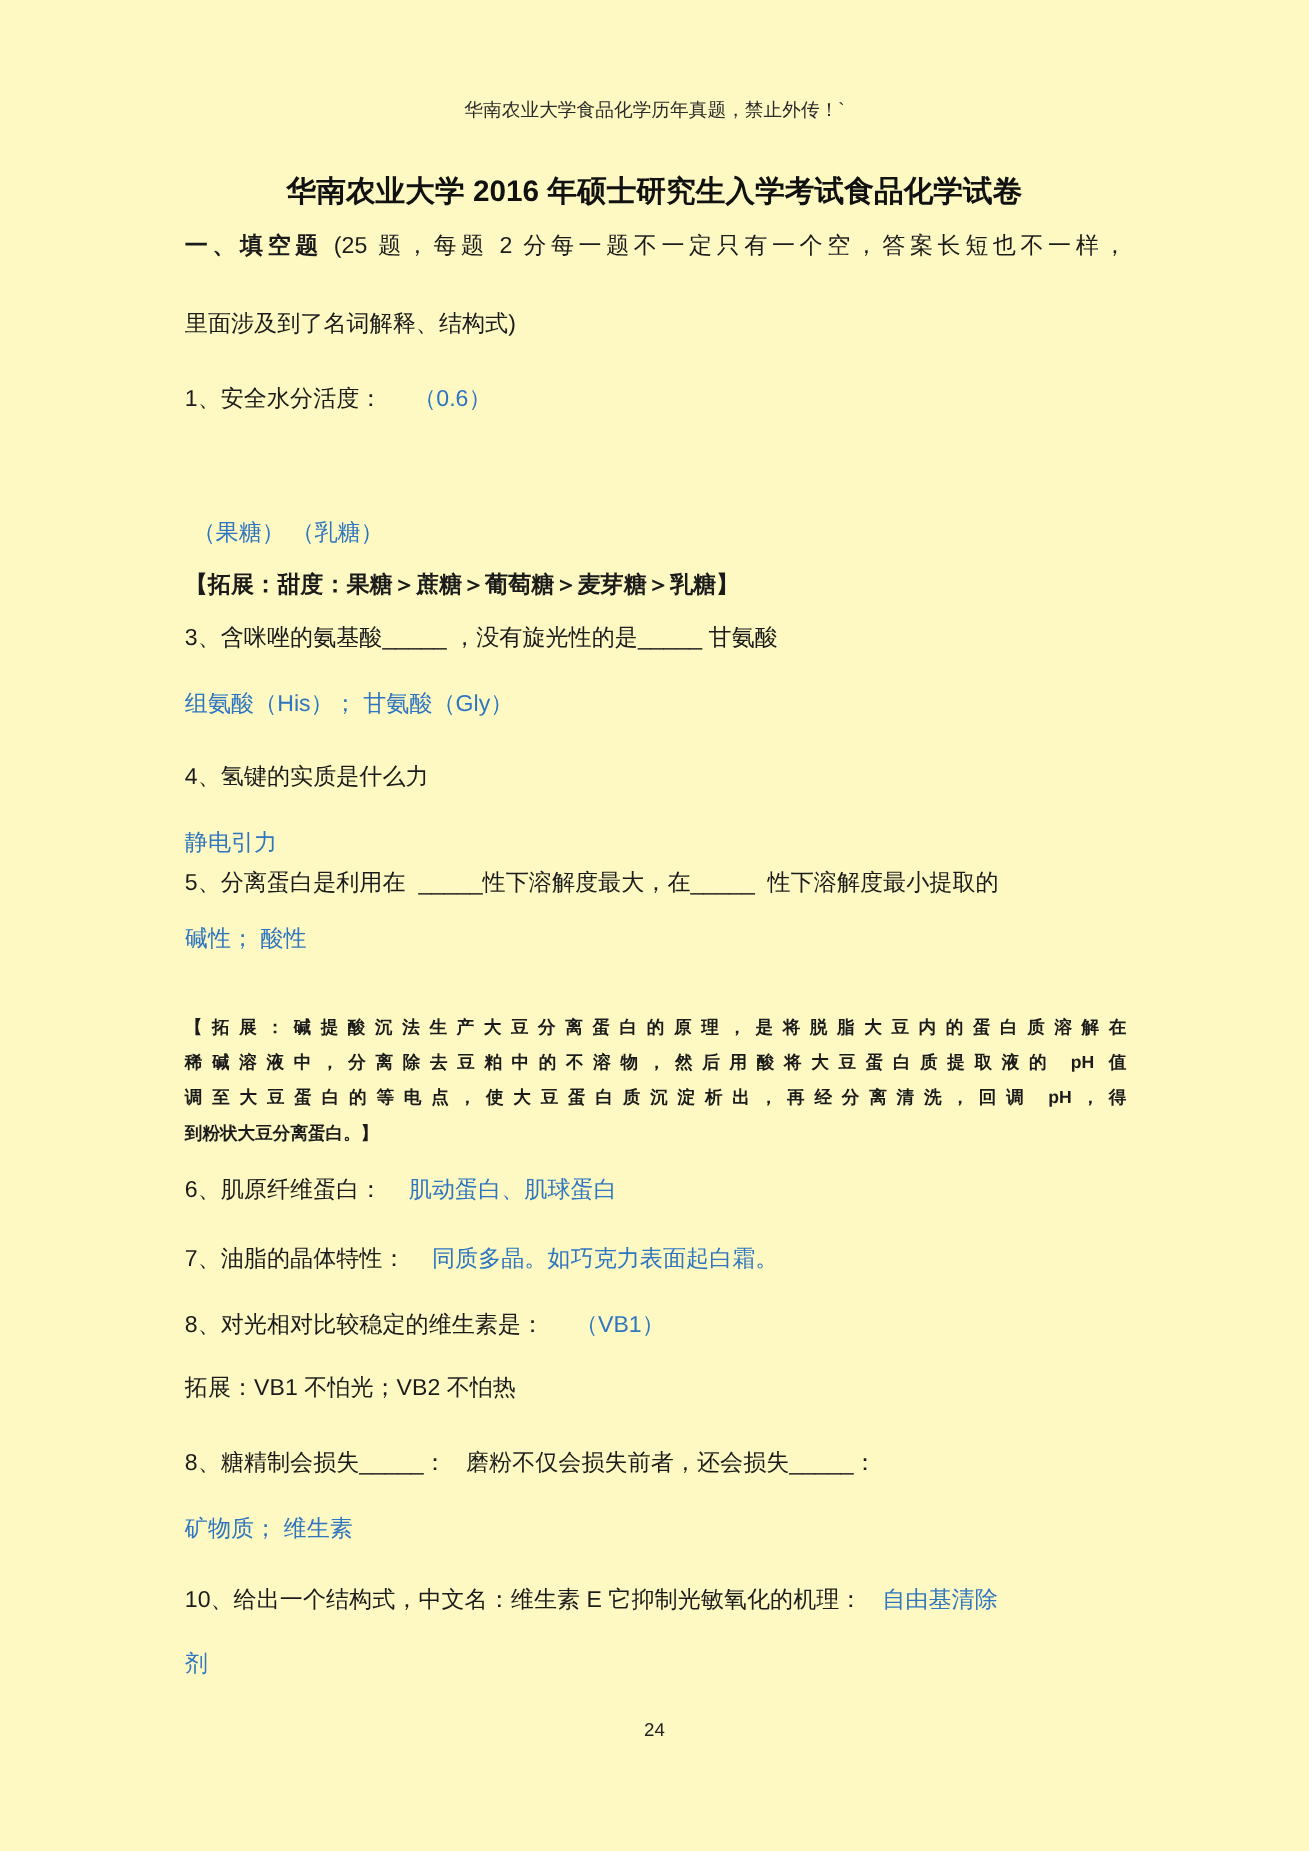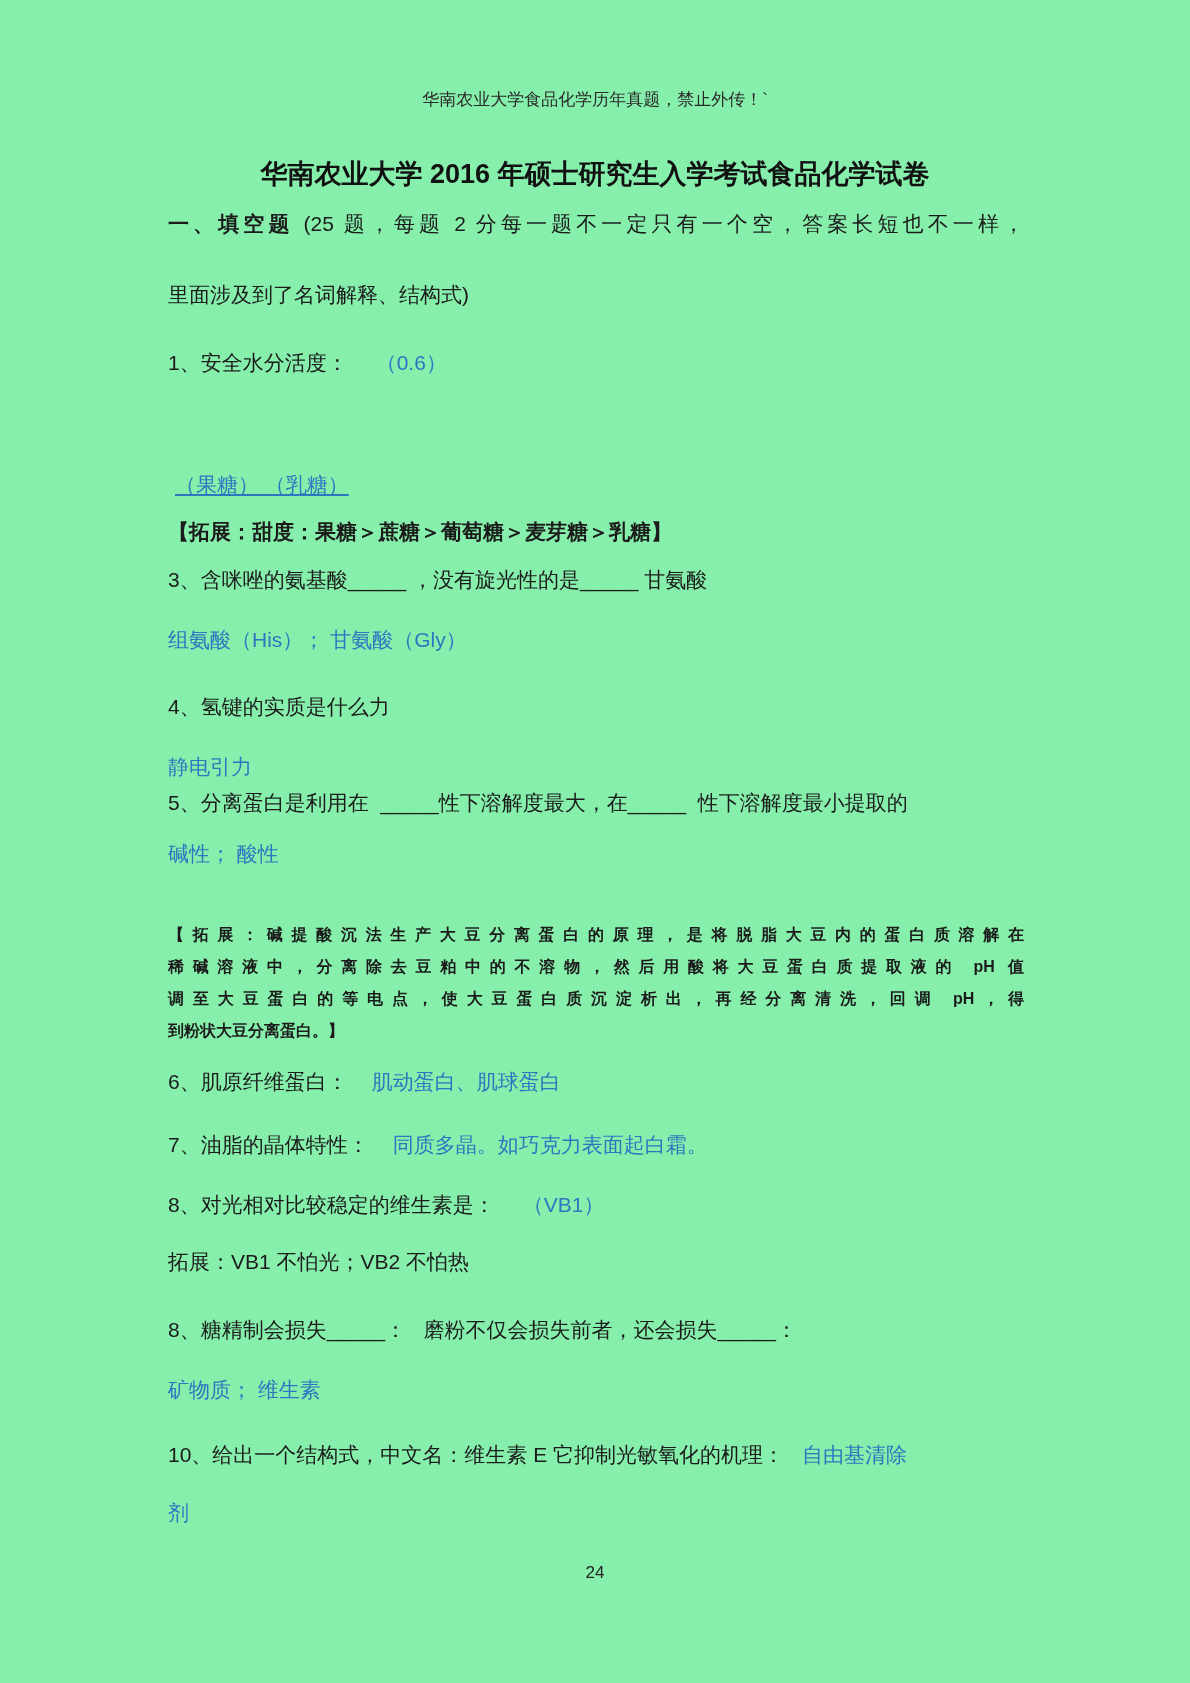--- a/index.html
+++ b/index.html
@@ -1,19 +1,19 @@
 <!DOCTYPE html>
 <html><head>
 <meta charset="utf-8">
 <style>
   html,body{margin:0;padding:0;background:#ffffff;}
   .page{
     position:relative;
     width:1190px;height:1683px;
-    background:#86efac;
+    background:#fef9c3;
     font-family:"Liberation Sans","DejaVu Sans",sans-serif;
     color:#1b1b1b;
     overflow:hidden;
   }
   .line{
     position:absolute;
     left:168px;width:856px;
     font-size:21px;line-height:28px;
     white-space:pre-wrap;
   }
@@ -23,21 +23,21 @@
   .bold{font-weight:bold;}
   .blue{color:#2F76C0;}
   .jlast{white-space:normal;text-align:justify;text-align-last:justify;}
   .note-para{position:absolute;left:168px;width:856px;}
   .note-line{font-size:16px;line-height:32px;font-weight:bold;white-space:pre-wrap;}
   .note-line.jlast{white-space:normal;}
   .q10-line{font-size:21px;line-height:58px;white-space:pre-wrap;}
   .gap28{margin-left:28px;}
   .gap14{margin-left:24px;}
   .gap6{margin-left:18px;}
-  .indent7{padding-left:7px;text-decoration:underline;}
+  .indent7{padding-left:7px;}
   .page-number{font-size:17px;line-height:28px;color:#222;}
 </style>
 </head>
 <body>
 
 <div class="page">
 
   <div class="line center header-notice" style="top:86px">华南农业大学食品化学历年真题，禁止外传！`</div>
 
   <div class="line center doc-title" style="top:156px">华南农业大学 2016 年硕士研究生入学考试食品化学试卷</div>

